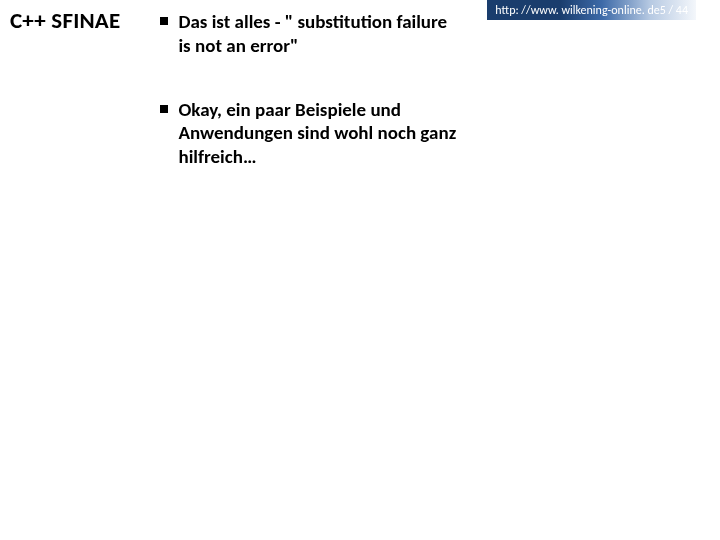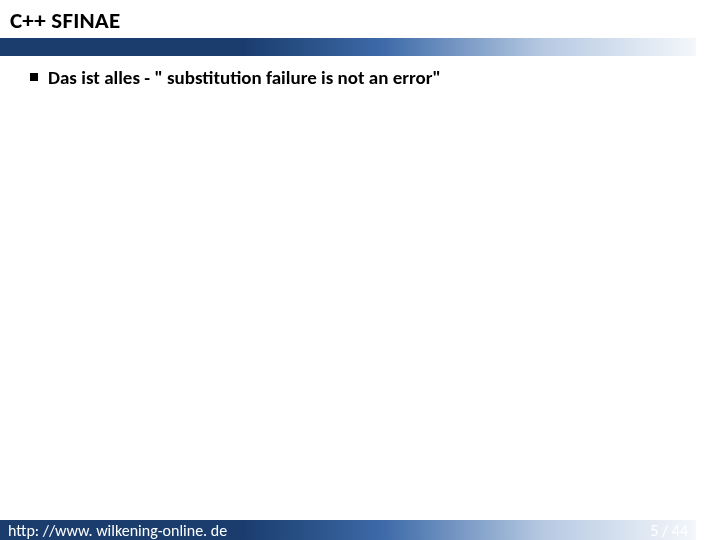--- a/index.html
+++ b/index.html
@@ -1,17 +1,17 @@
 <!DOCTYPE html>
 <html><head>
 <meta charset="utf-8">
 <style>
   * { margin: 0; padding: 0; box-sizing: border-box; }
   html, body { width: 720px; height: 540px; font-family: Calibri, "Segoe UI", Arial, sans-serif; background: #fff; overflow: hidden; }
-  .slide { width: 696px; height: 540px; display: flex; flex-direction: column; position: relative; }
+  .slide { width: 696px; height: 540px; display: flex; flex-direction: row; position: relative; }
   .title-area { padding: 6px 10px 2px 10px; }
   .title { font-size: 23px; font-weight: 700; color: #000; letter-spacing: 0.2px; }
   .title-bar {
     height: 18px;
     margin: 2px 0 0 0;
     background: linear-gradient(to right, #1a3d6d 0%, #1a3d6d 35%, #3d6aa8 55%, #b6c9e2 78%, #f4f7fb 100%);
   }
   .content { flex: 1; padding: 10px 30px 0 30px; }
   ul.bullets { list-style: none; }
   ul.bullets > li { position: relative; padding-left: 18px; margin-bottom: 10px; font-size: 19px; font-weight: 700; color: #000; line-height: 1.25; }
@@ -25,38 +25,41 @@
     background: #000;
   }
   .gap { height: 30px; }
   .footer {
     height: 20px;
     background: linear-gradient(to right, #1a3d6d 0%, #1a3d6d 35%, #3d6aa8 55%, #b6c9e2 78%, #f4f7fb 100%);
     display: flex;
     justify-content: space-between;
     align-items: center;
     padding: 0 8px;
-    font-size: 16px;
+    font-size: 12px;
     color: #fff;
   }
   .footer .right { color: #fff; }
 </style>
 </head>
 <body>
 
 <div class="slide">
   <div class="title-area">
     <div class="title">C++ SFINAE</div>
   </div>
   <div class="title-bar"></div>
 
   <div class="content">
     <ul class="bullets">
       <li>Das ist alles - " substitution failure is not an error"</li>
     </ul>
     <div class="gap"></div>
+    <ul class="bullets">
+      <li>Okay, ein paar Beispiele und Anwendungen sind wohl noch ganz hilfreich…</li>
+    </ul>
   </div>
 
   <div class="footer">
     <span class="left">http: //www. wilkening-online. de</span>
     <span class="right">5 / 44</span>
   </div>
 </div>
 
 </body></html>

